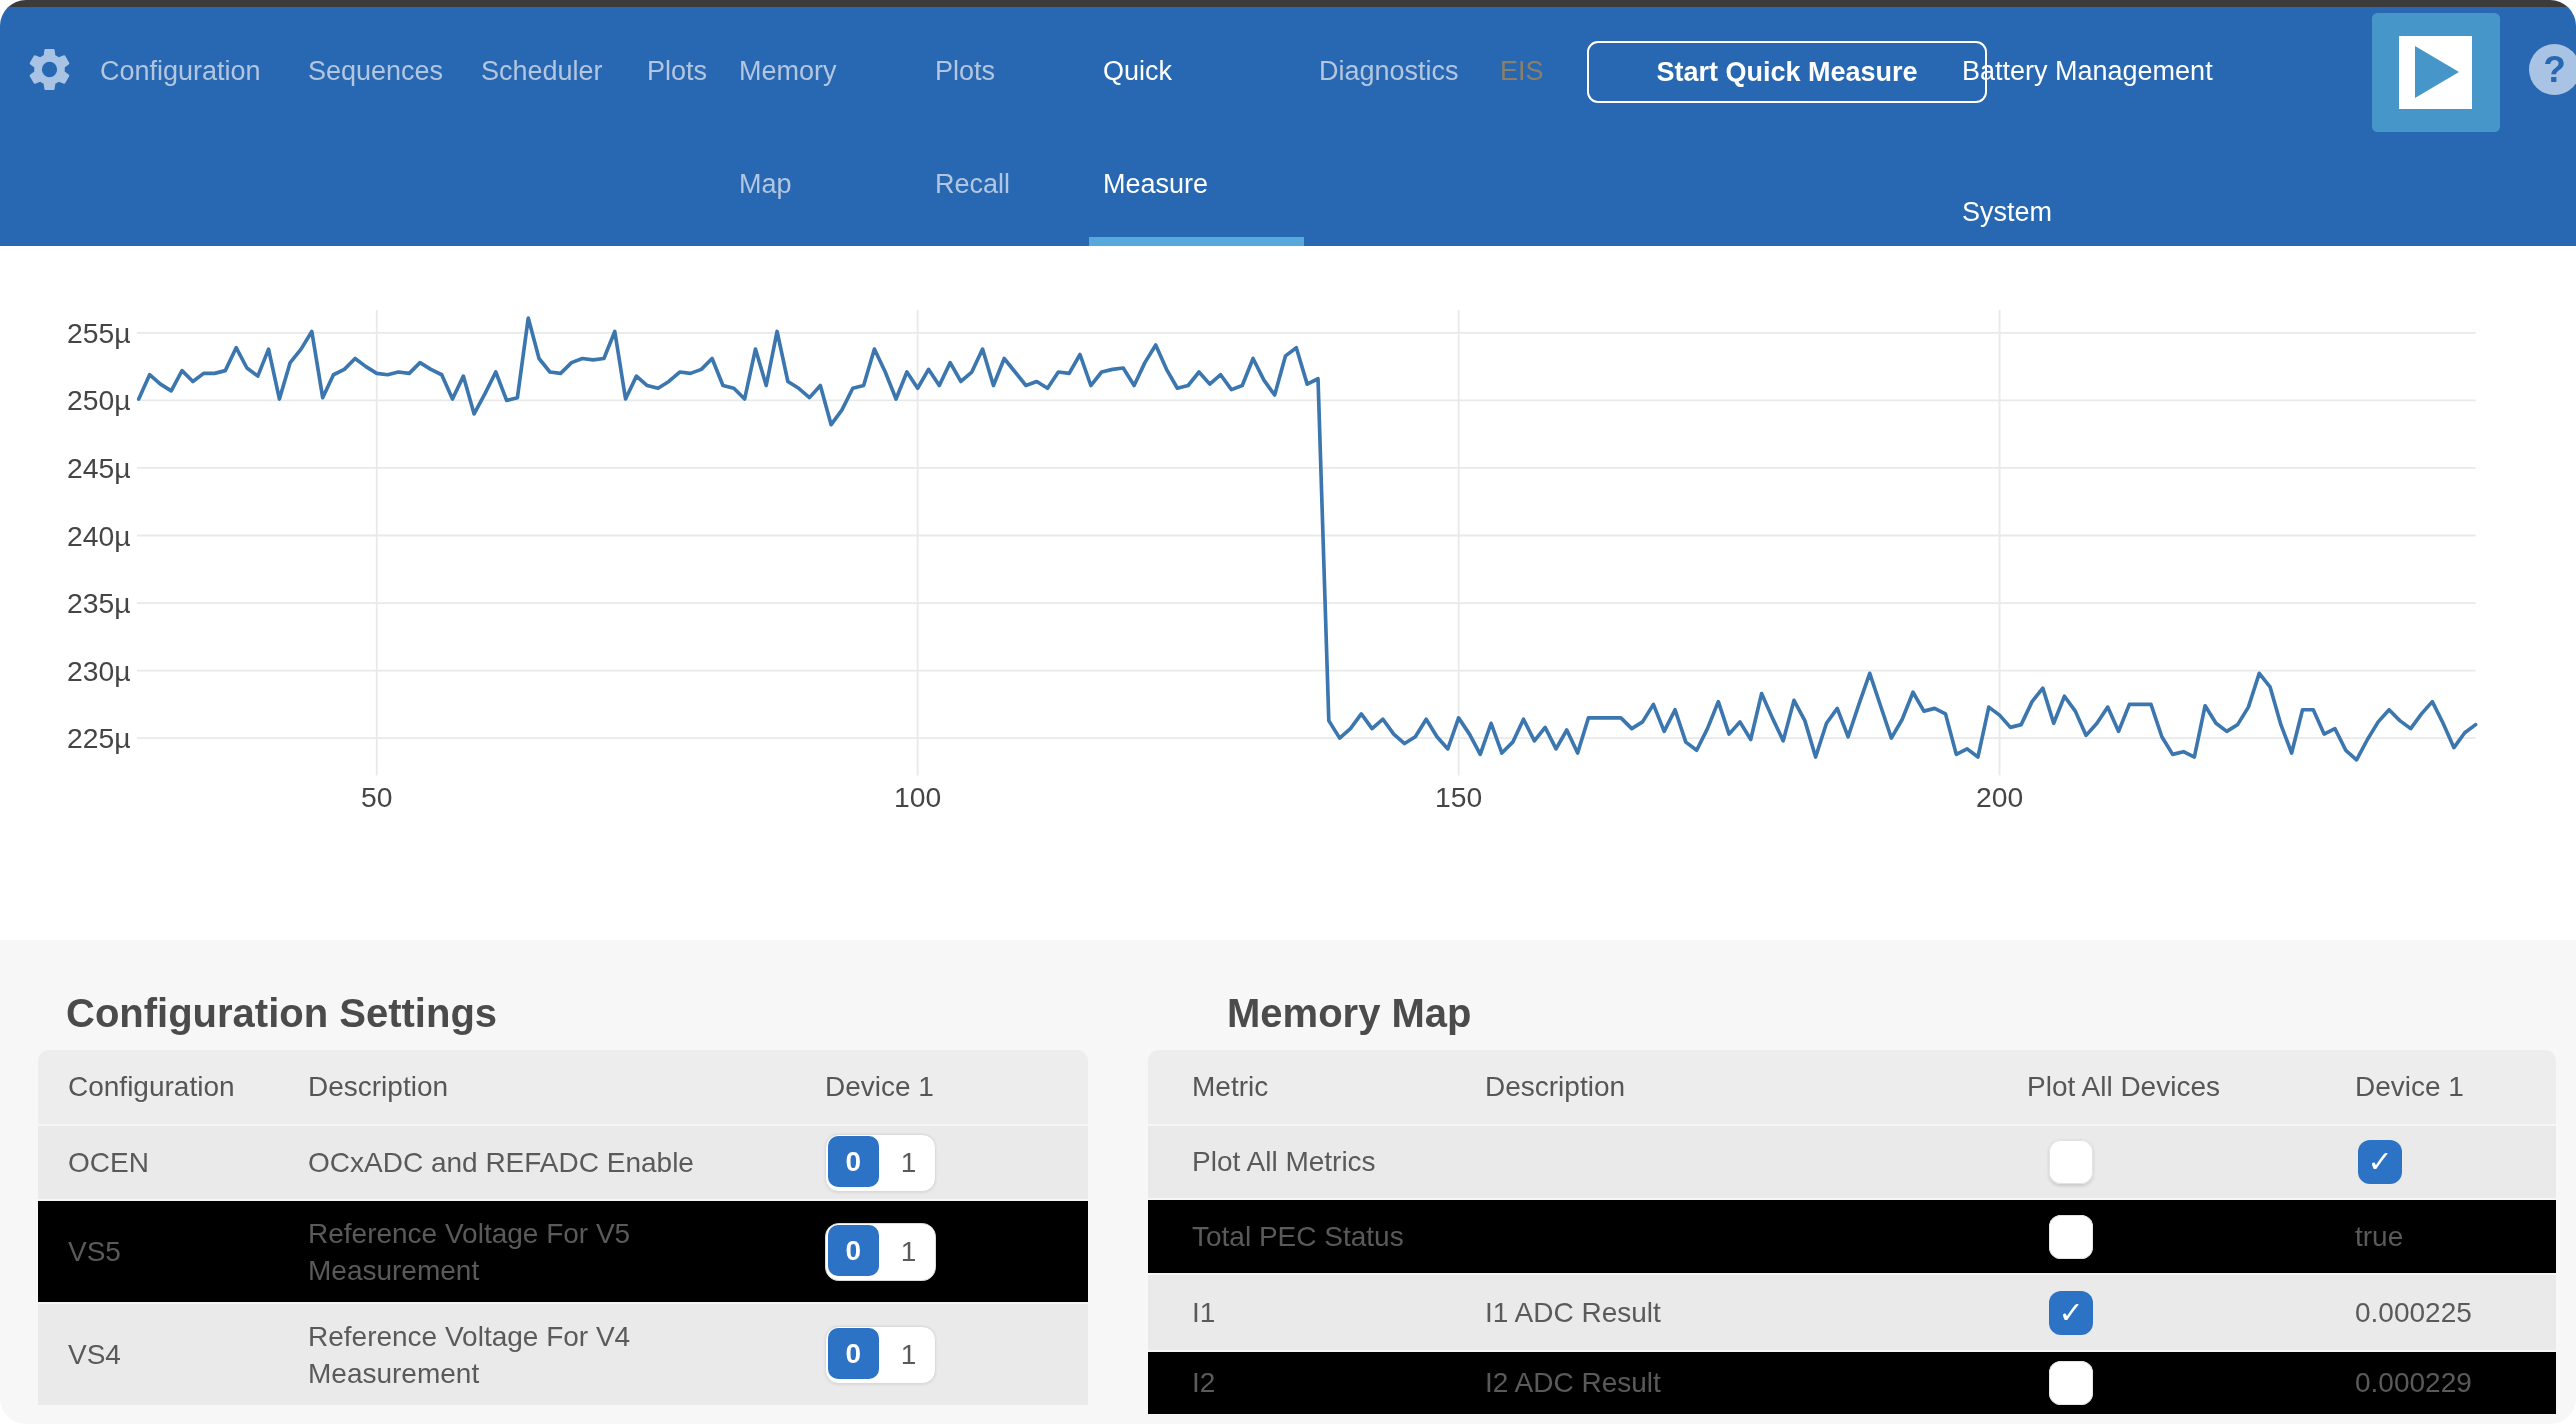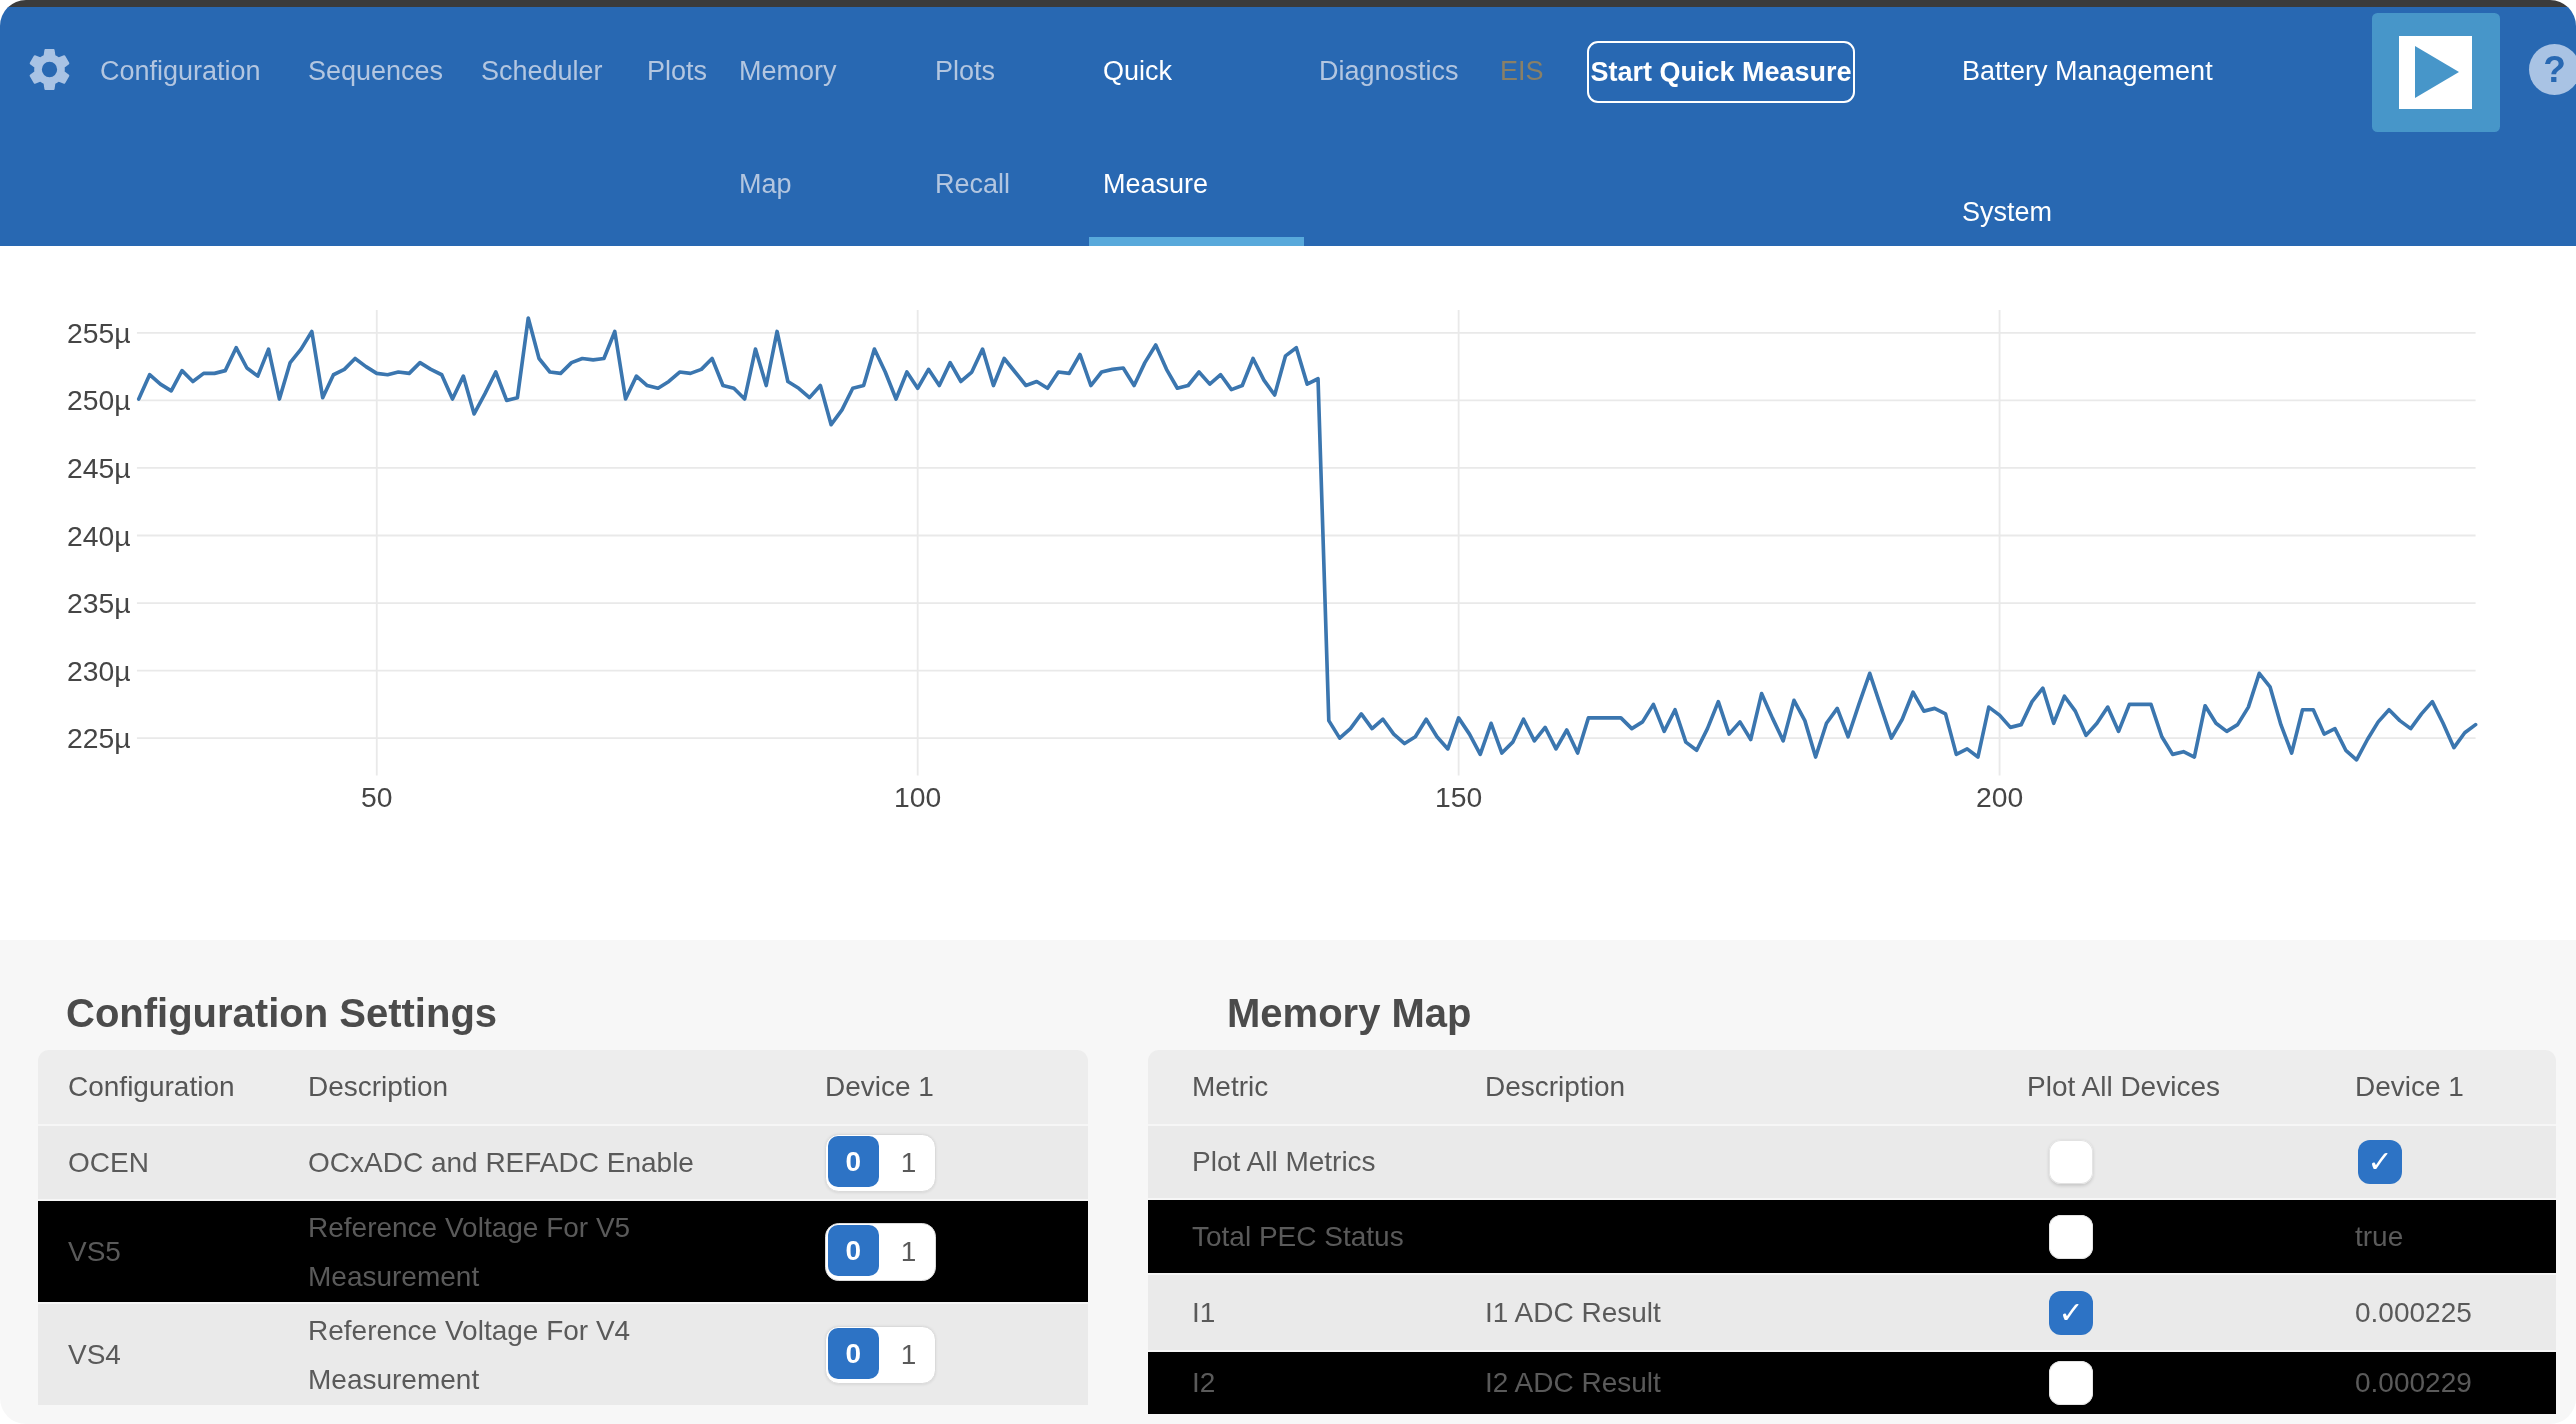--- a/index.html
+++ b/index.html
@@ -19,21 +19,21 @@
                   color:#B3C6E0; white-space:nowrap; display:block; }
   .nav-item.active .l1, .nav-item.active .l2 { color:#FFFFFF; }
   .nav-item.disabled .l1 { color:#8A8066; }
   .brand { position:absolute; top:0; left:1962px; height:239px; }
   .brand span { position:absolute; left:0; white-space:nowrap; font-size:27px; font-weight:500; color:#FFFFFF; line-height:37px; }
   .brand .b1 { top:46px; } .brand .b2 { top:159px;margin-top:28px; }
   .active-underline { position:absolute; left:1089px; top:230px; width:215px; height:9px; background:#58A9DB; }
 
   .gear-wrap { position:absolute; left:24px; top:37px; width:51px; height:51px; cursor:pointer; }
 
-  .start-btn { position:absolute; left:1587px; top:34px; width:268px; height:62px;
+  .start-btn { position:absolute; left:1587px; top:34px; width:400px; height:62px;
                background:transparent; border:2.7px solid #FFFFFF; border-radius:11px;
                color:#FFFFFF; font-size:27px; font-weight:600; font-family:inherit; cursor:pointer; }
 
   .play-btn { position:absolute; left:2372px; top:5.5px; width:128px; height:119px; background:#4796C9;
               border-radius:5.5px; cursor:pointer; }
   .play-inner { position:absolute; left:27px; top:23px; width:73px; height:73px; background:#FFFFFF; }
   .play-tri { position:absolute; left:16.4px; top:10px; width:0; height:0;
               border-left:44px solid #4796C9; border-top:26.5px solid transparent; border-bottom:26.5px solid transparent; }
 
   .help-btn { position:absolute; left:2529px; top:37px; width:51px; height:51px; border-radius:50%;
@@ -51,21 +51,21 @@
 
   .tbl { position:absolute; top:110px; border-radius:11px 11px 0 0; overflow:hidden; }
   #cfg-tbl { left:38px; width:1050px; }
   #mem-tbl { left:1148px; width:1408px; }
   .trow { position:relative; width:100%; }
   .thead { height:74px; background:#EDEDED; }
   .r-odd  { background:#EAEAEA; border-top:2.7px solid #F6F6F6; }
   .r-even { background:#000000; border-top:2.7px solid #F6F6F6; }
   .cell { position:absolute; top:50%; transform:translateY(-50%); font-size:28px; color:#5A5A5A; white-space:nowrap; }
   .hcell { color:#565656; }
-  .wrap2 { white-space:normal; line-height:49px; }
+  .wrap2 { white-space:normal; line-height:37px; }
   
   .c1 { left:30px; } .c2 { left:270px; width:420px; } .c3 { left:787px; }
   
   .m1 { left:25px;margin-left:19px; } .m2 { left:337px; width:584px; } .m3 { left:879px; } .m3cb { left:901px; } .m4 { left:1207px; } .m4cb { left:1210px; }
 
   
   .toggle { position:absolute; left:787px; top:50%; transform:translateY(-50%); width:111px; height:58px;
             background:#FFFFFF; border:1.8px solid #DADADA; border-radius:13.7px; cursor:pointer;
             box-shadow:0 0.9px 2.7px rgba(0,0,0,0.08); }
   .toggle .seg { position:absolute; top:0; width:53px; height:100%; text-align:center; line-height:55px; font-size:28px; }

